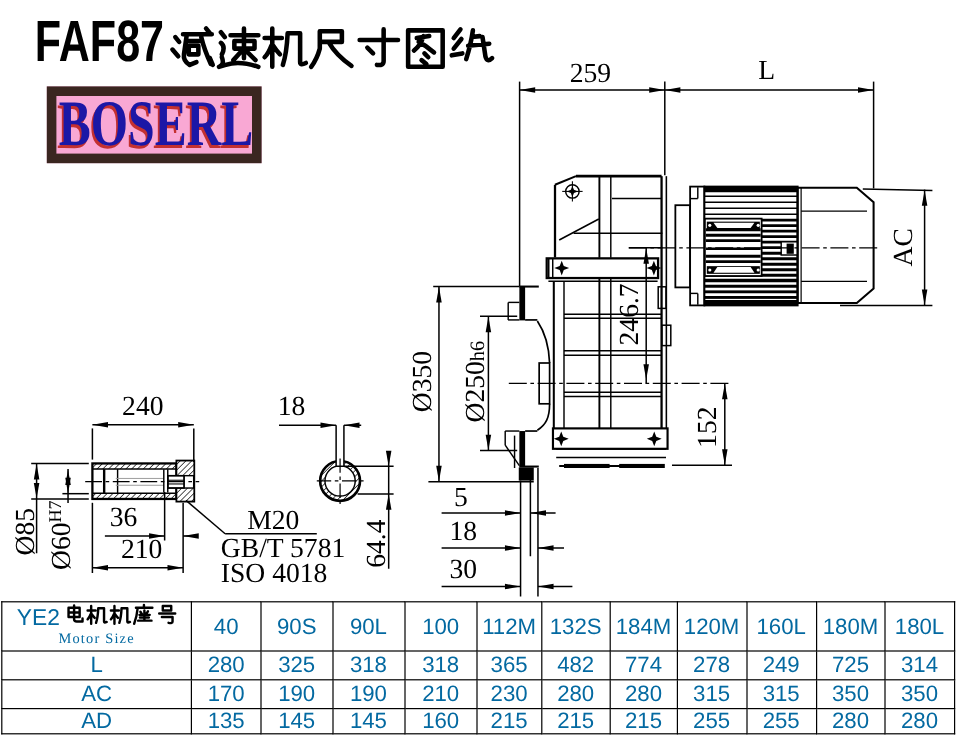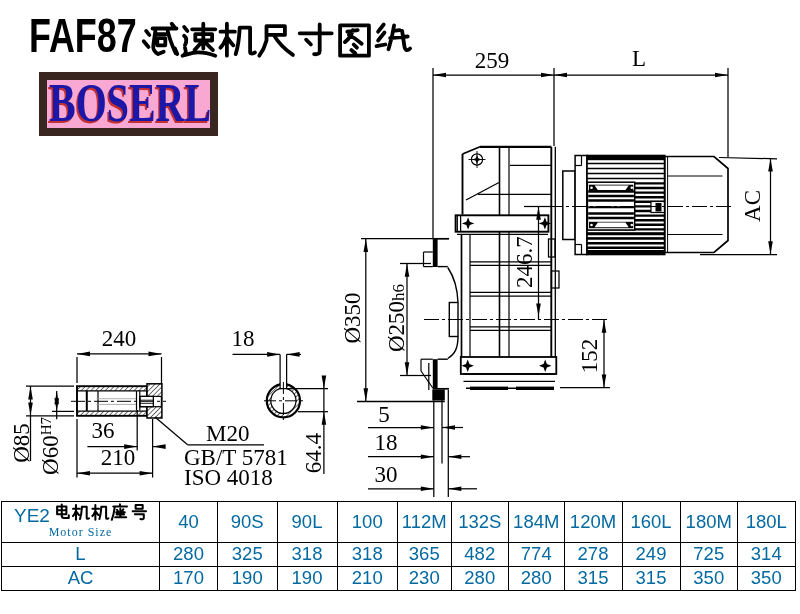--- a/index.html
+++ b/index.html
@@ -328,14 +328,28 @@
           <td>190</td>
           <td>210</td>
           <td>230</td>
           <td>280</td>
           <td>280</td>
           <td>315</td>
           <td>315</td>
           <td>350</td>
           <td>350</td>
         </tr>
+<tr class="d2">
+          <td>AD</td>
+          <td>135</td>
+          <td>145</td>
+          <td>145</td>
+          <td>160</td>
+          <td>215</td>
+          <td>215</td>
+          <td>215</td>
+          <td>255</td>
+          <td>255</td>
+          <td>280</td>
+          <td>280</td>
+        </tr>
 </tbody>
     </table>
 </div>
 </body></html>

